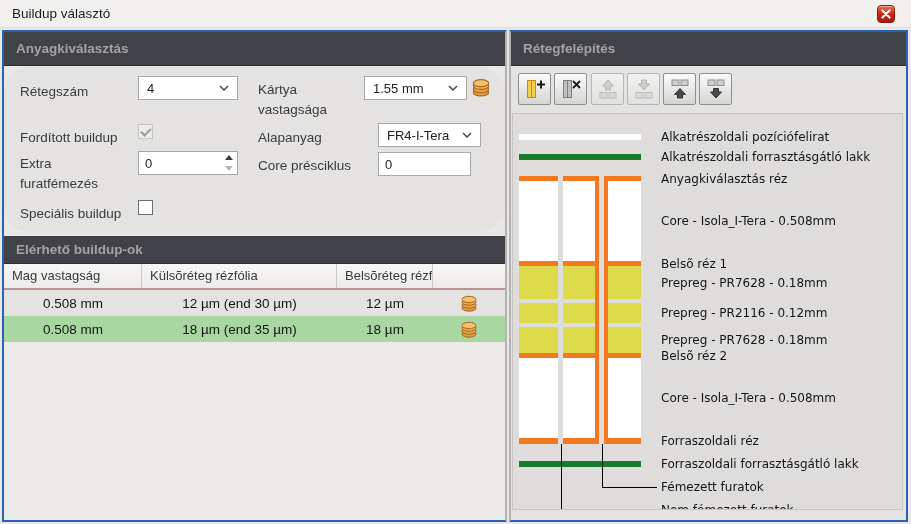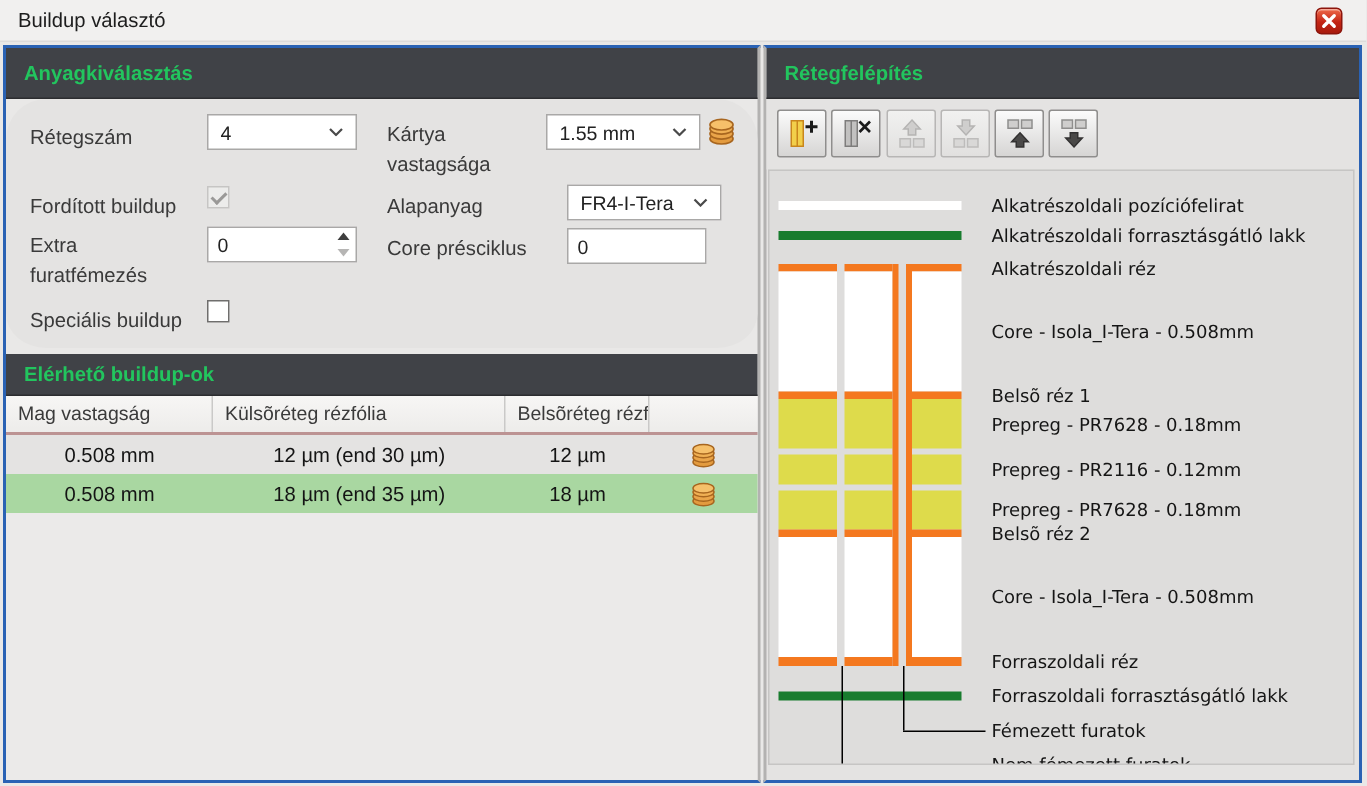--- a/index.html
+++ b/index.html
@@ -17,21 +17,21 @@
     display:flex; align-items:center; justify-content:center; cursor:pointer; }
 
   
   .left-col { position:absolute; left:2px; top:30px; width:505px; height:492px;
     border:2px solid var(--accent); border-right-color:#b3b2b1;
     display:flex; flex-direction:column; background:#e9e8e7; }
   .right-col { position:absolute; left:509px; top:30px; width:399px; height:492px;
     border:2px solid var(--accent); border-left-color:#b3b2b1;
     display:flex; flex-direction:column; background:#e4e3e2; }
 
-  .grp-header { height:34px; background:var(--header-bg); color:#22c55e;
+  .grp-header { height:34px; background:var(--header-bg); color:#a3a3a3;
     font-size:13.5px; font-weight:600; line-height:34px; padding-left:12px;
     border-bottom:1px solid #2c2d30; }
   .grp-header.small { height:28px; line-height:28px; }
 
   
   .material-body { position:relative; height:170px; background:#e4e3e2;
     border-bottom:4px solid #e9e8e7;border-radius:27px; }
   .flabel { position:absolute; font-size:13.5px; color:#3a3a3a; line-height:1.45; }
 
   .select { position:absolute; height:24px; background:#ffffff; border:1px solid #a9a8a7;
@@ -252,21 +252,21 @@
       </svg>
     </button>
   </div>
 
   <div class="stack-area">
       <div class="band band-silk" style="left: 6px; top: 20px; width: 122px; height: 6px;"></div>
       <div class="stack-label" style="top: 23px;">Alkatrészoldali pozíciófelirat</div>
       <div class="band band-mask" style="left: 6px; top: 40px; width: 122px; height: 6px;"></div>
       <div class="stack-label" style="top: 43px;">Alkatrészoldali forrasztásgátló lakk</div>
       <div class="band band-copper" style="left: 6px; top: 62px; width: 122px; height: 5px;"></div>
-      <div class="stack-label" style="top: 64.5px;">Alkatrészoldali réz</div>
+      <div class="stack-label" style="top: 64.5px;">Anyagkiválasztás réz</div>
       <div class="band band-core" style="left: 6px; top: 67px; width: 122px; height: 80px;"></div>
       <div class="stack-label" style="top: 107px;">Core - Isola_I-Tera - 0.508mm</div>
       <div class="band band-copper" style="left: 6px; top: 147px; width: 122px; height: 5px;"></div>
       <div class="stack-label" style="top: 149.5px;">Belsõ réz 1</div>
       <div class="band band-prepreg" style="left: 6px; top: 152px; width: 122px; height: 33px;"></div>
       <div class="stack-label" style="top: 168.5px;">Prepreg - PR7628 - 0.18mm</div>
       <div class="band band-prepreg" style="left: 6px; top: 189px; width: 122px; height: 20px;"></div>
       <div class="stack-label" style="top: 199px;">Prepreg - PR2116 - 0.12mm</div>
       <div class="band band-prepreg" style="left: 6px; top: 213px; width: 122px; height: 26px;"></div>
       <div class="stack-label" style="top: 226px;">Prepreg - PR7628 - 0.18mm</div>

